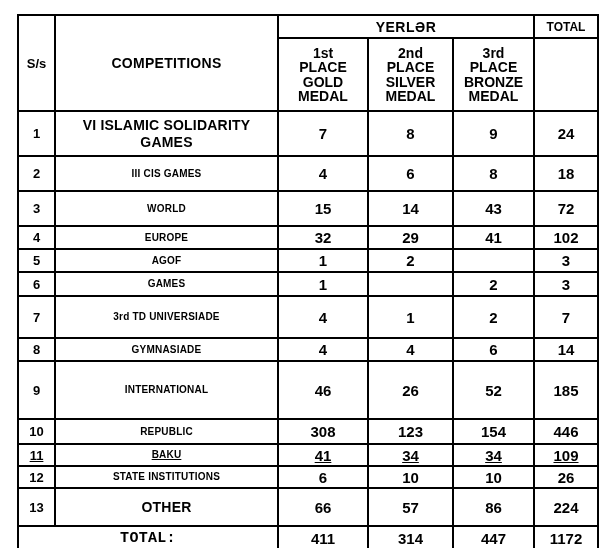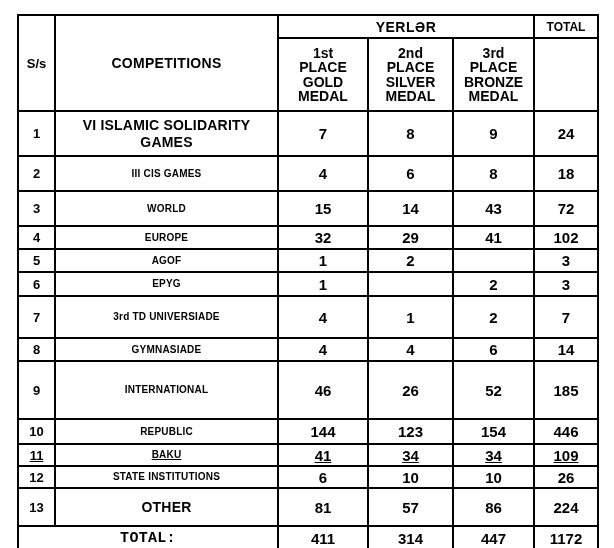--- a/index.html
+++ b/index.html
@@ -145,21 +145,21 @@
         <tr style="height: 23px;">
           <td class="c-sn-cell">5</td>
           <td class="c-name">AGOF</td>
           <td class="num gold">1</td>
           <td class="num silver">2</td>
           <td class="num bronze"></td>
           <td class="num grand">3</td>
         </tr>
         <tr style="height: 24px;">
           <td class="c-sn-cell">6</td>
-          <td class="c-name">EPYG</td>
+          <td class="c-name">GAMES</td>
           <td class="num gold">1</td>
           <td class="num silver"></td>
           <td class="num bronze">2</td>
           <td class="num grand">3</td>
         </tr>
         <tr style="height: 42px;">
           <td class="c-sn-cell">7</td>
           <td class="c-name">3rd TD UNIVERSIADE</td>
           <td class="num gold">4</td>
           <td class="num silver">1</td>
@@ -178,21 +178,21 @@
           <td class="c-sn-cell">9</td>
           <td class="c-name">INTERNATIONAL</td>
           <td class="num gold">46</td>
           <td class="num silver">26</td>
           <td class="num bronze">52</td>
           <td class="num grand">185</td>
         </tr>
         <tr style="height: 25px;">
           <td class="c-sn-cell">10</td>
           <td class="c-name">REPUBLIC</td>
-          <td class="num gold">144</td>
+          <td class="num gold">308</td>
           <td class="num silver">123</td>
           <td class="num bronze">154</td>
           <td class="num grand">446</td>
         </tr>
         <tr style="height: 22px; text-decoration: underline;">
           <td class="c-sn-cell">11</td>
           <td class="c-name">BAKU</td>
           <td class="num gold">41</td>
           <td class="num silver">34</td>
           <td class="num bronze">34</td>
@@ -202,21 +202,21 @@
           <td class="c-sn-cell">12</td>
           <td class="c-name">STATE INSTITUTIONS</td>
           <td class="num gold">6</td>
           <td class="num silver">10</td>
           <td class="num bronze">10</td>
           <td class="num grand">26</td>
         </tr>
         <tr style="height: 38px;">
           <td class="c-sn-cell">13</td>
           <td class="c-name emph">OTHER</td>
-          <td class="num gold">81</td>
+          <td class="num gold">66</td>
           <td class="num silver">57</td>
           <td class="num bronze">86</td>
           <td class="num grand">224</td>
         </tr>
       </tbody>
     <tfoot>
       <tr class="total-row">
         <td colspan="2" class="total-label">TOTAL:</td>
         <td class="num gold">411</td>
         <td class="num silver">314</td>

